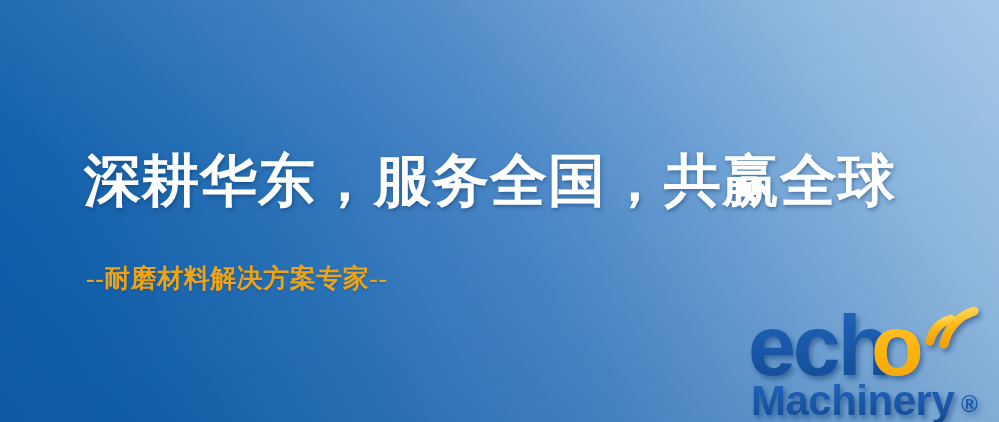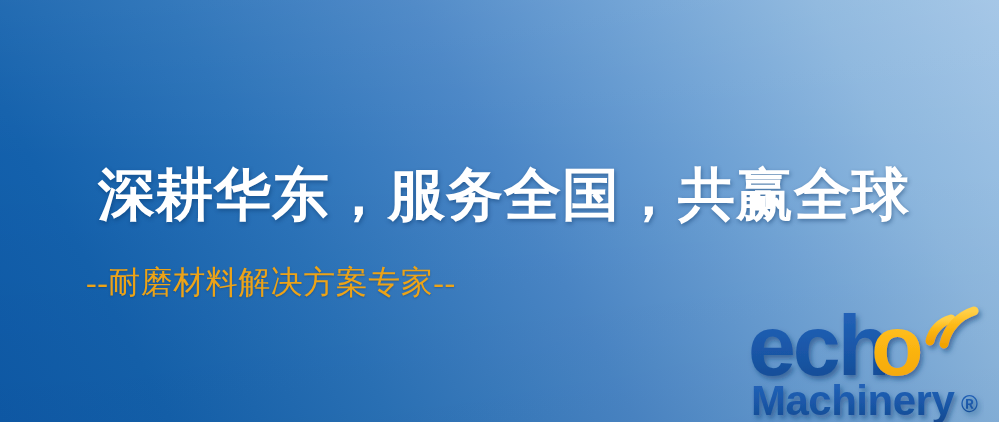--- a/index.html
+++ b/index.html
@@ -33,44 +33,45 @@
     background: linear-gradient(180deg,
       rgba(255,255,255,0.045) 0%,
       rgba(255,255,255,0.00) 38%,
       rgba(0,0,0,0.030) 100%);
   }
 
   .headline {
     position: absolute;
     left: 84px;
     top: 152px;
-    margin: 14px;
+    margin: 0;
     font-family: "Liberation Serif", "DejaVu Serif", serif;
     font-size: 57px;
     line-height: 1.0;
     letter-spacing: 1px;
     color: #ffffff;
     white-space: nowrap;
     text-shadow: 1px 2px 4px rgba(0,42,90,0.42);
     z-index: 3;
   }
 
   .subtitle {
     position: absolute;
     left: 86px;
     top: 266px;
     margin: 0;
     font-family: "Liberation Serif", "DejaVu Serif", serif;
-    font-size: 32px;
+    font-size: 26px;
     line-height: 1.0;
     letter-spacing: 0.5px;
     color: #eca317;
     white-space: nowrap;
     text-shadow: 0 1px 2px rgba(0,40,86,0.30);
     z-index: 3;
+    font-weight: bold;
   }
 
   
   #logo {
     position: absolute;
     left: 748px;
     top: 299px;
     width: 251px;
     height: 126px;
     z-index: 4;

